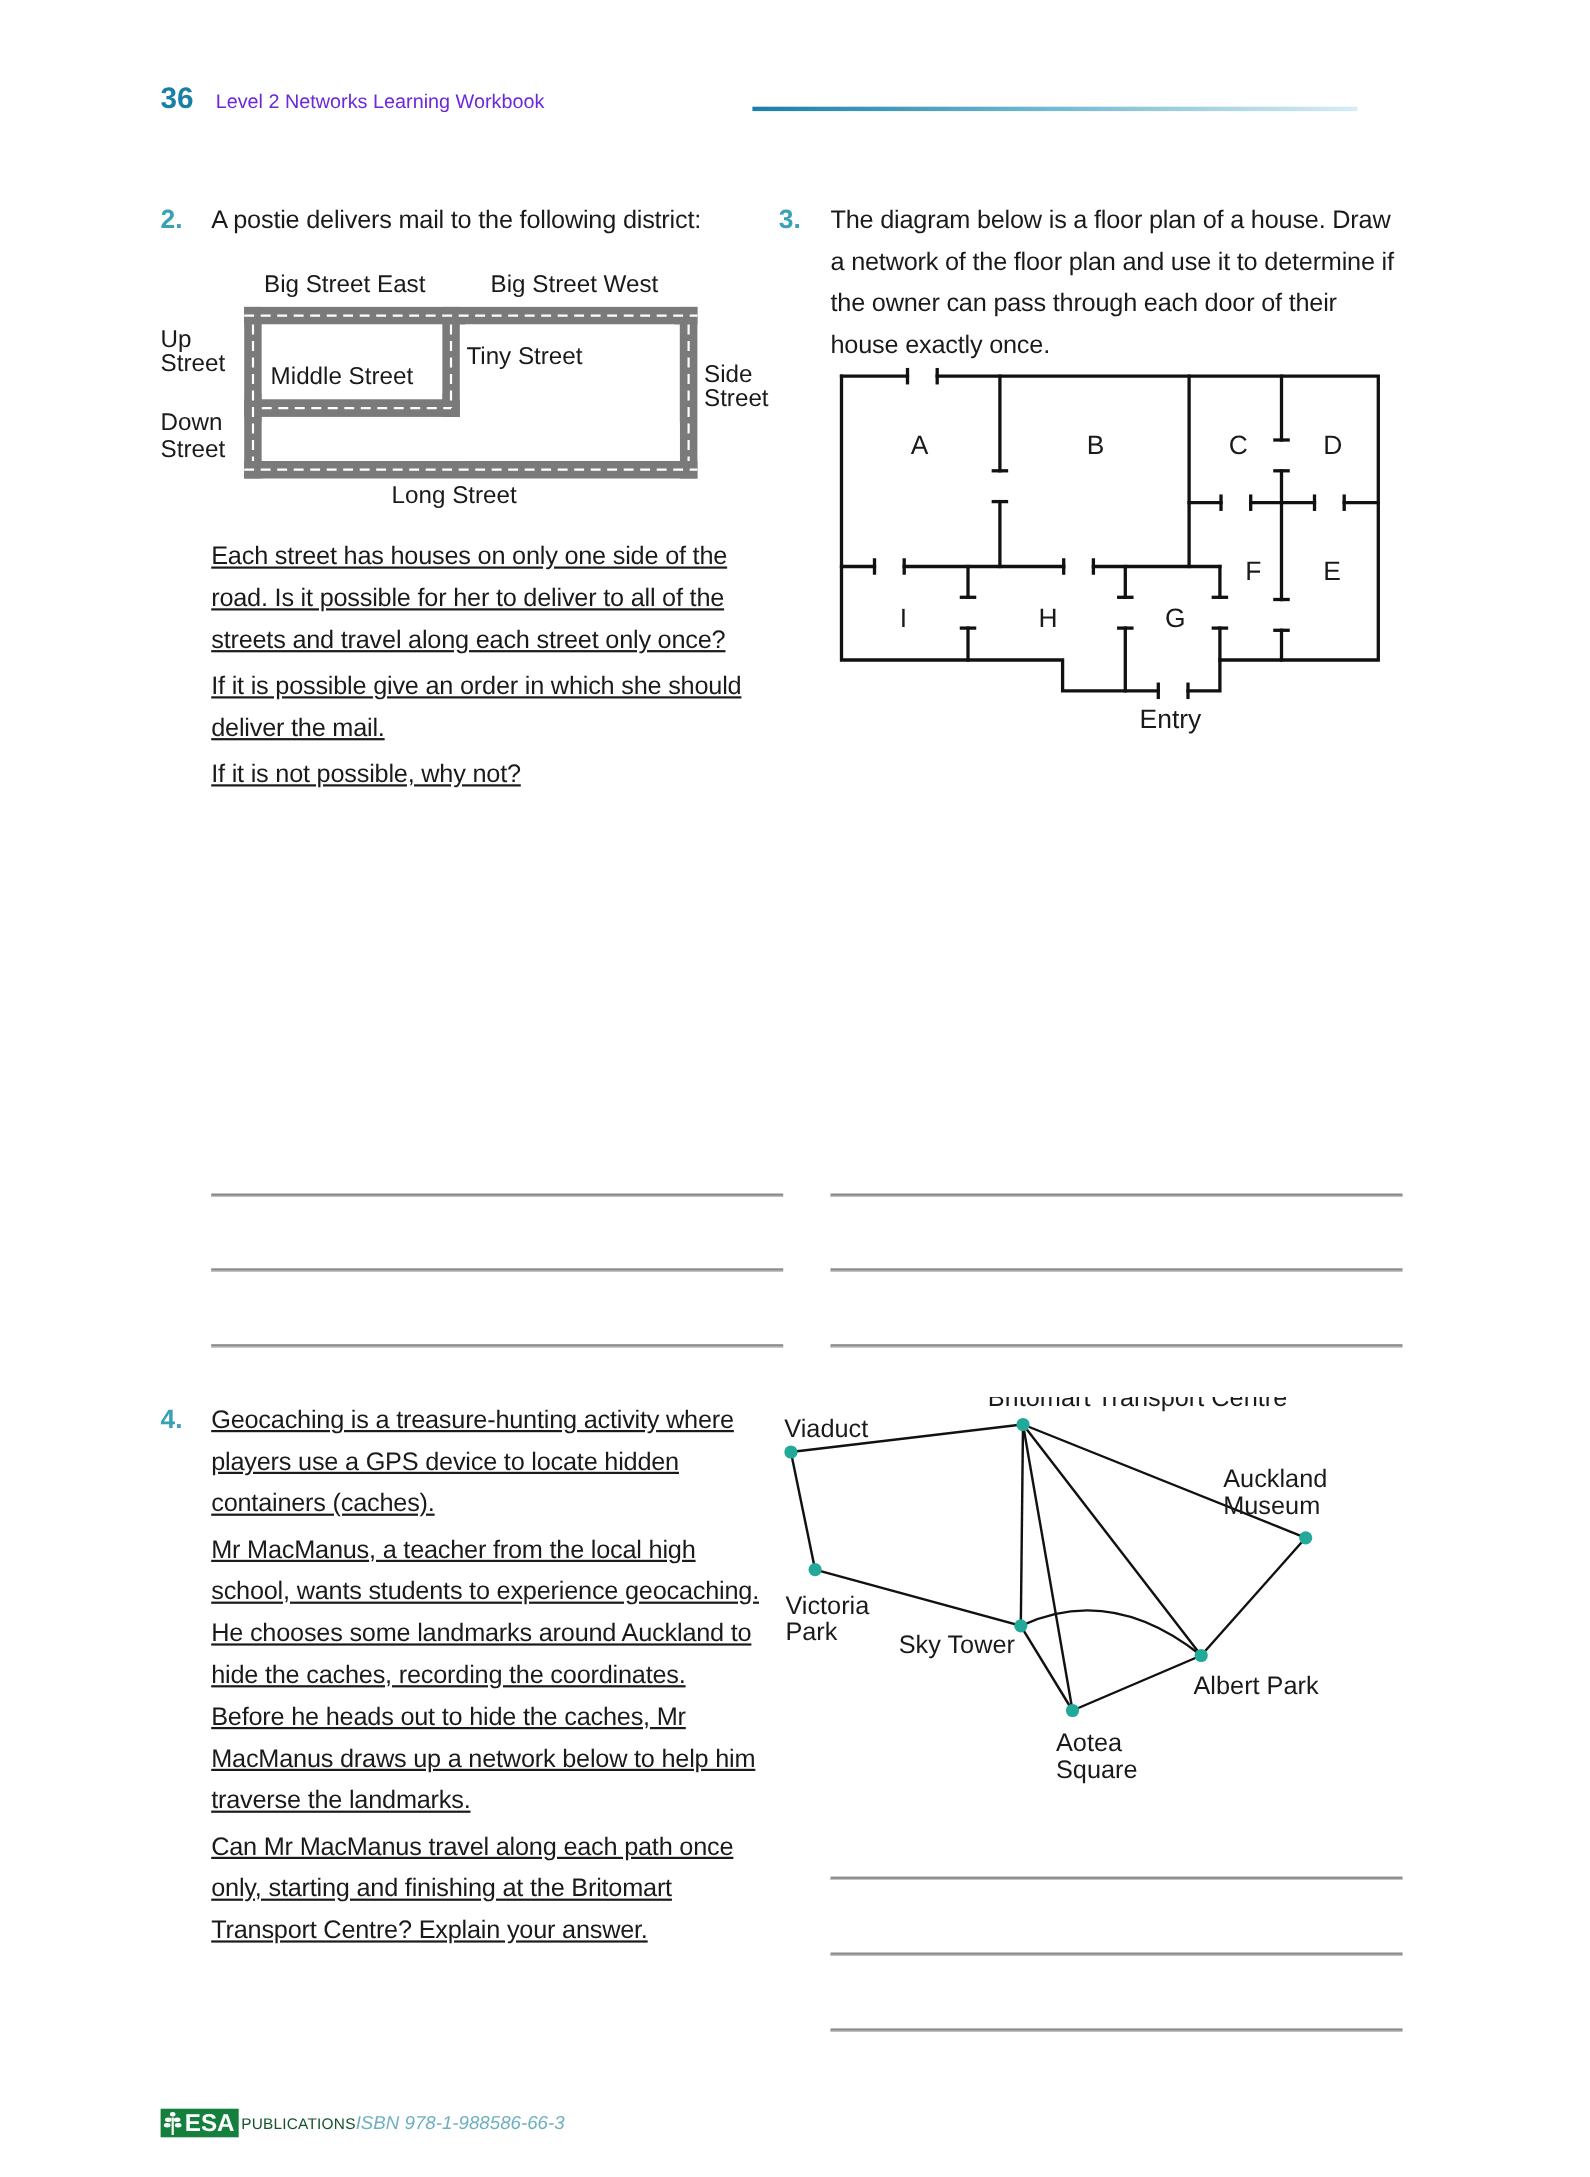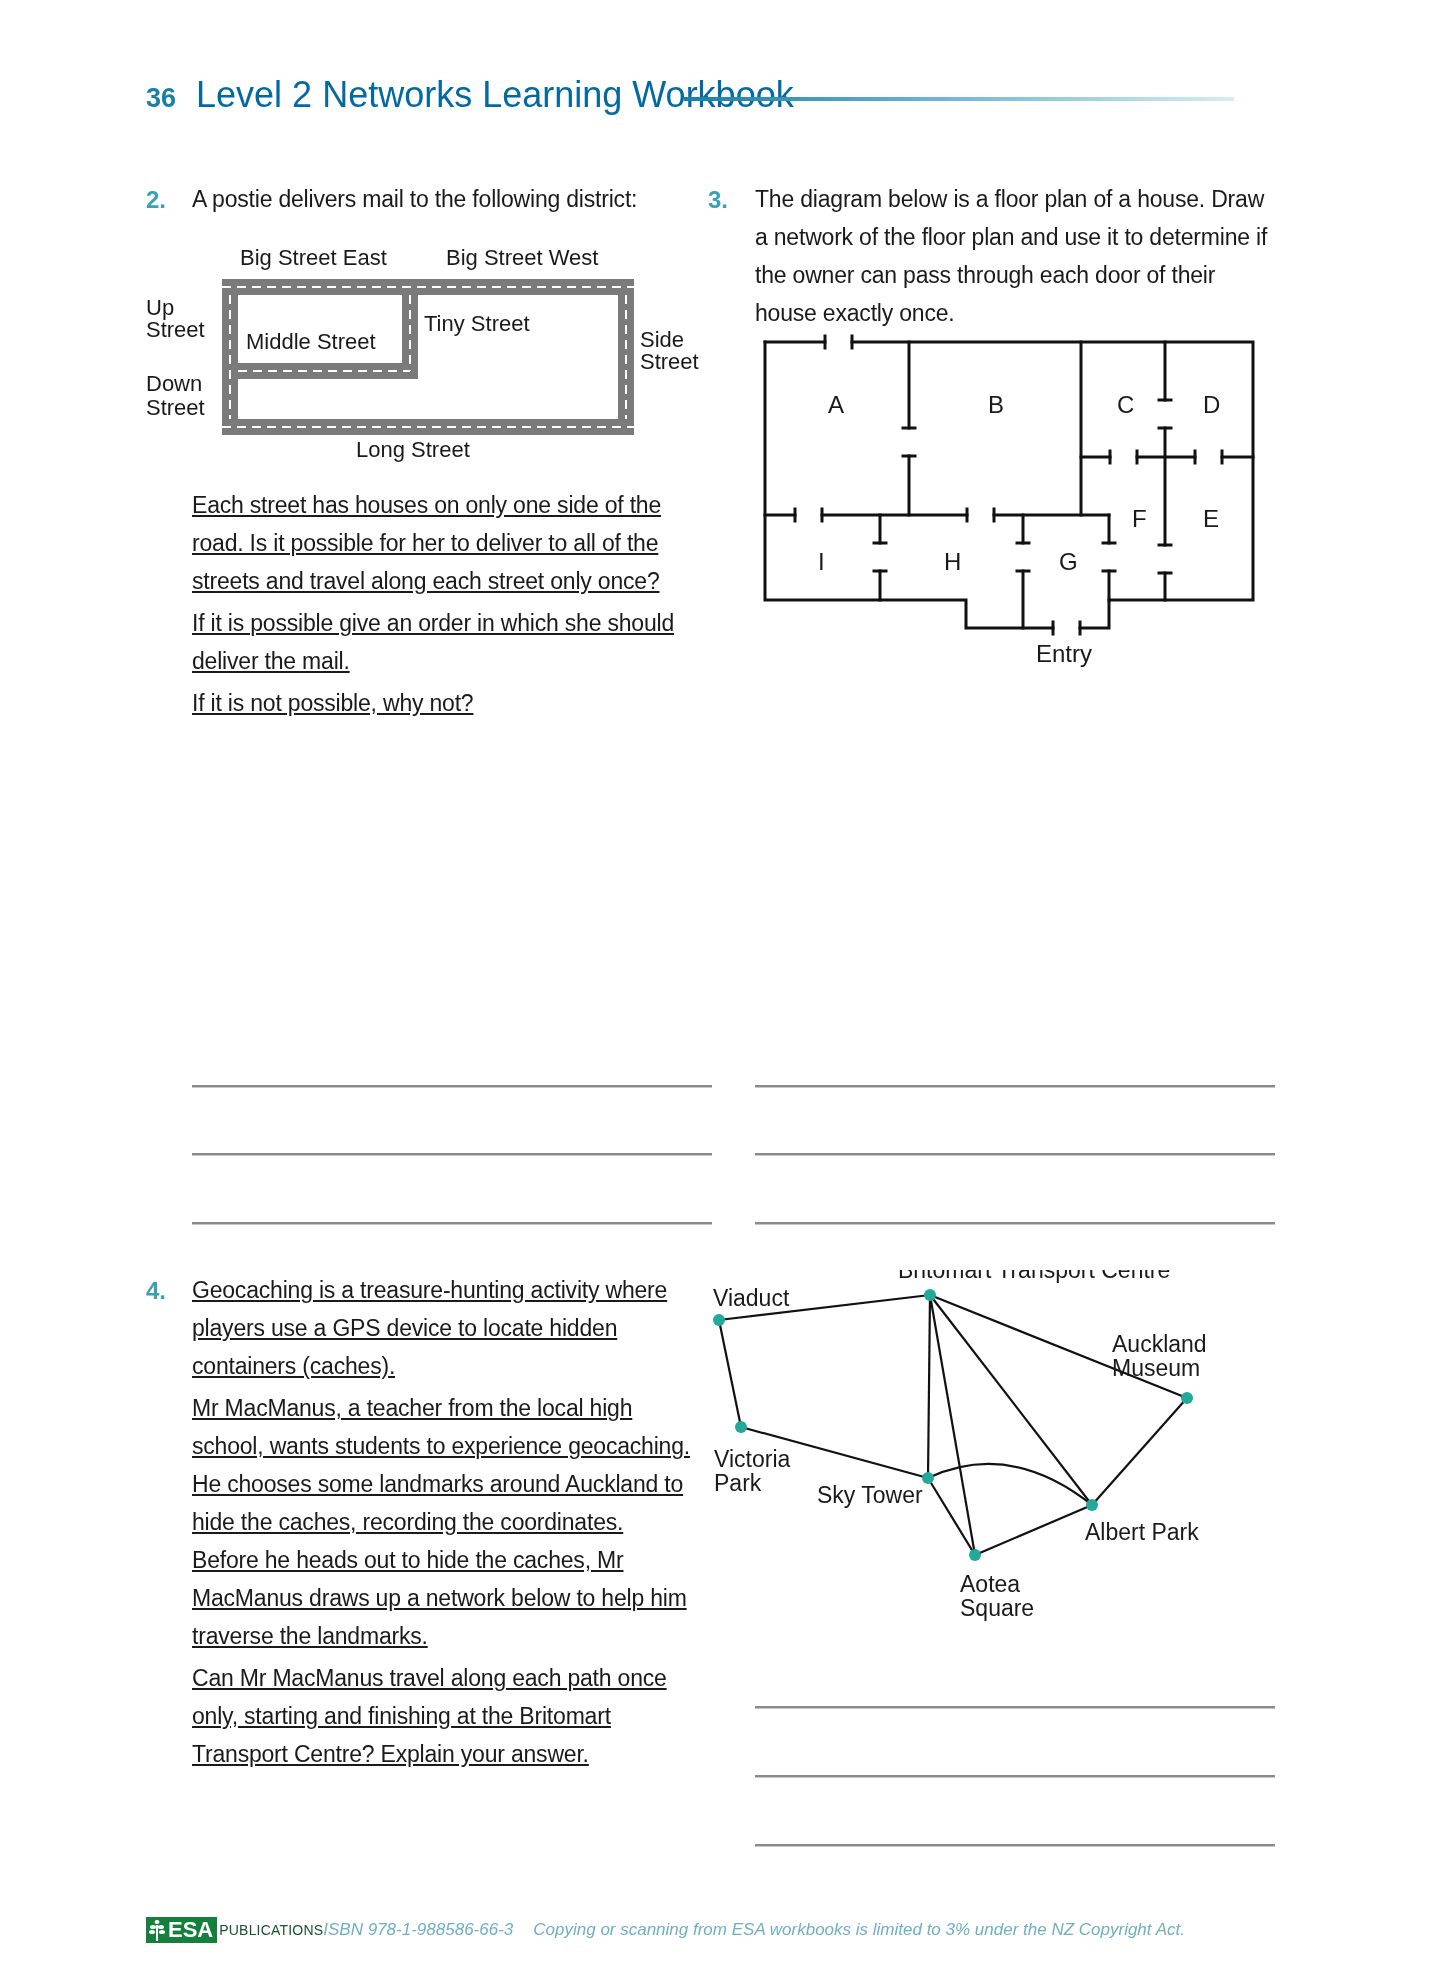--- a/index.html
+++ b/index.html
@@ -3,21 +3,21 @@
   <meta charset="utf-8">
   <style>
     html, body { margin: 0; padding: 0; }
     body {
       width: 1445px; height: 1979px; background: #ffffff; position: relative; overflow: hidden;
       font-family: "Liberation Sans", "DejaVu Sans", sans-serif; color: #1a1a1a;
     }
     .abs { position: absolute; }
     .header { left: 146px; top: 74px; height: 40px; display: flex; align-items: baseline; }
     .page-num { font-size: 27px; font-weight: bold; color: #1a7fa6; margin-right: 20px; }
-    .book-title { font-size: 36px; color: #0369a1; text-align: center; }
+    .book-title { font-size: 18px; color: #6d28d9; text-align: center; }
     .header-rule { left: 684px; top: 97px; width: 550px; height: 4px;
       background: linear-gradient(to right, #1a7fa6 0%, #6cb4cf 45%, #d7ecf5 100%); }
 
     .qnum { font-size: 24px; font-weight: bold; color: #3aa0b6; }
     .qtext { font-size: 23px; line-height: 38px; color: #1a1a1a; letter-spacing: -0.2px; }
     .qtext p { margin: 0 0 4px 0; text-decoration: underline; }
 
     .answer-line { height: 2px; background: #8a8a8a; border-bottom: 1px solid #c8c8c8; }
 
     svg text { font-family: "Liberation Sans", "DejaVu Sans", sans-serif; fill: #1a1a1a; }
@@ -229,14 +229,13 @@
         <ellipse cx="13" cy="8" rx="3" ry="2"></ellipse>
         <ellipse cx="4" cy="13" rx="3" ry="2"></ellipse>
         <ellipse cx="14" cy="13" rx="3" ry="2"></ellipse>
         <ellipse cx="9" cy="3" rx="2.5" ry="2"></ellipse>
       </g>
     </svg>
     <span>ESA</span>
   </div>
   <span class="pub">PUBLICATIONS</span>
   <span class="isbn">ISBN 978-1-988586-66-3</span>
-  <span class="copy">Copying or scanning from ESA workbooks is limited to 3% under the NZ Copyright Act.</span>
 </div>
 
 </body></html>

